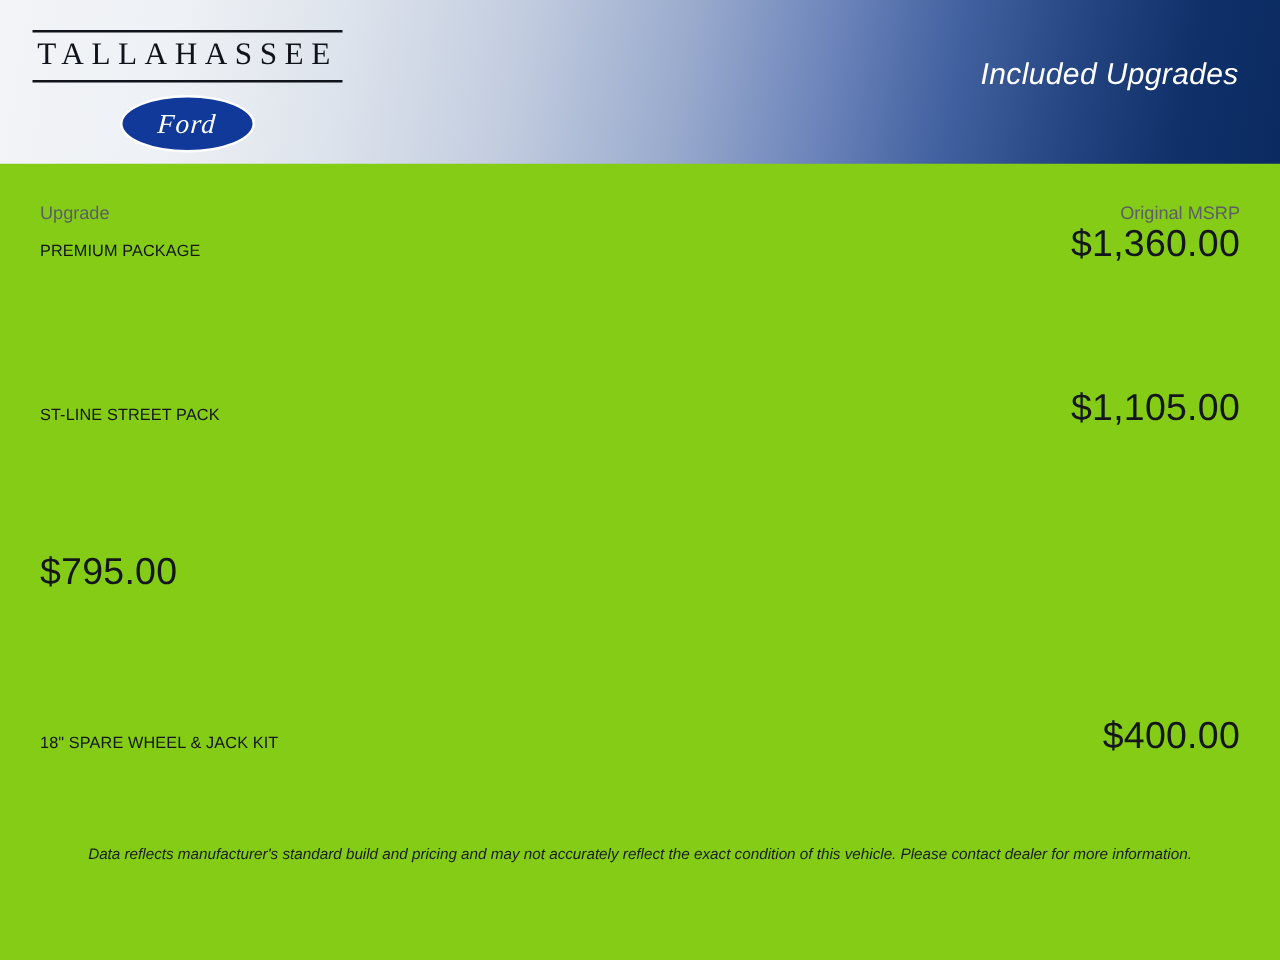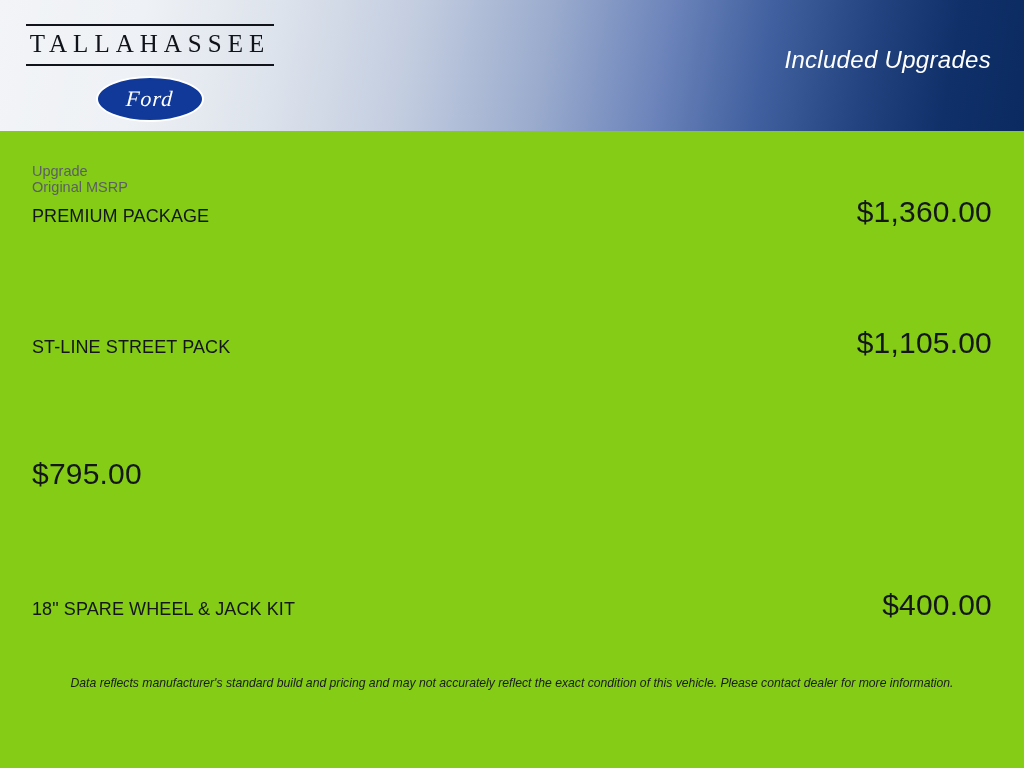--- a/index.html
+++ b/index.html
@@ -103,33 +103,32 @@
     width: 1024px;
   }
 
   .col-head {
     display: flex;
     justify-content: space-between;
     align-items: baseline;
     padding-top: 32px;
     font-size: 14.5px;
     color: #5c5f66;
-    flex-direction: column;
   }
 
   .row {
     display: flex;
     justify-content: space-between;
     align-items: baseline;
     height: 131px;
   }
   .row:first-of-type { padding-top: 22px; height: 109px; }
 
   .row .label {
-    font-size: 18px;
+    font-size: 13px;
     color: #14161a;
     letter-spacing: 0.1px;
   }
   .row .price {
     font-size: 30px;
     color: #14161a;
     letter-spacing: 0.2px;
     white-space: nowrap;
   }
 

